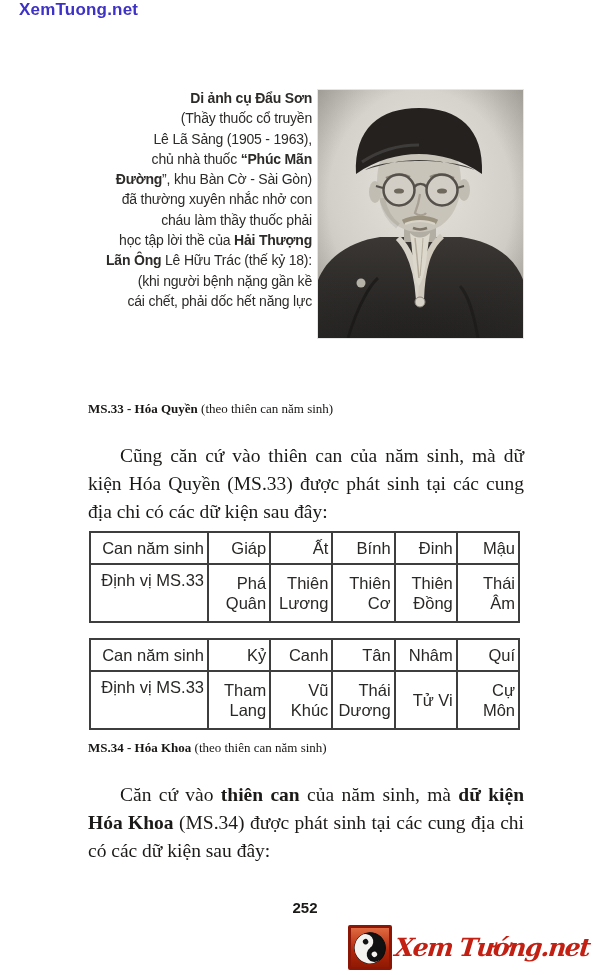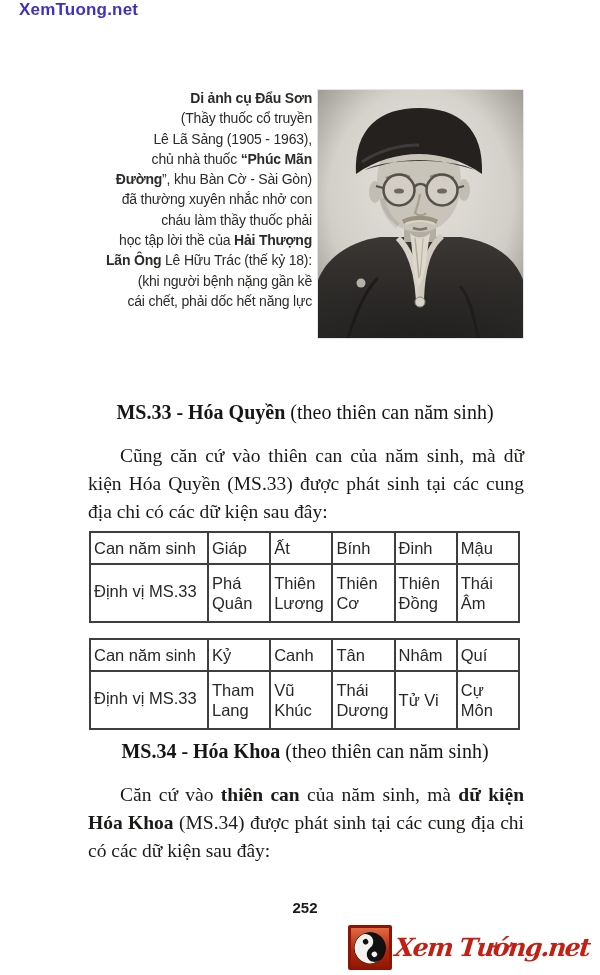--- a/index.html
+++ b/index.html
@@ -17,45 +17,45 @@
     position:absolute; left:56px; top:88px; width:256px;
     text-align:right; font-family:"Liberation Sans", sans-serif;
     font-size:14px; line-height:20.3px; color:#2d2b29; letter-spacing:-.2px;
   }
   .caption b { font-weight:700; }
   .photo {
     position:absolute; left:318px; top:90px; width:205px; height:248px;
     box-shadow:0 0 0 1px rgba(0,0,0,.10);
   }
   .h-sec {
-    position:absolute; left:88px; width:434px; text-align:center;
-    font-size:20px; color:#181614; white-space:nowrap;
+    position:absolute; left:88px; width:434px; 
+    font-size:13px; color:#181614; white-space:nowrap;
   }
   .h-sec .hb { font-weight:700; }
   #h33 { top:401px; } #h34 { top:740px; }
   .para {
     position:absolute; left:88px; width:436px;
     font-size:19.5px; line-height:28px; text-align:justify;
     text-indent:32px; color:#1c1a18;margin-top:9px;
   }
   #p1 { top:433px; } #p2 { top:772px; }
   .dtable {
     position:absolute; left:89px; width:431px; table-layout:fixed;
     border-collapse:collapse; font-family:"Liberation Sans", sans-serif;
     font-size:16.5px; color:#2a2826;
   }
   #t1 { top:531px; } #t2 { top:638px; }
   .dtable td {
-    border:2px solid var(--table-border,#3e3e3e); text-align:left;
+    border:2px solid var(--table-border,#3e3e3e); text-align:right;
     vertical-align:middle; padding:1px 3px; line-height:1.22;
   }
   .dtable tr.hdr td { height:32px; }
   .dtable tr.dat td { height:58px; }
   .dtable td.lbl { width:118px; }
-  .dtable tr.dat td.lbl { vertical-align:top; padding-top:16px; }
+  .dtable tr.dat td.lbl { vertical-align:top; padding-top:5px; }
   .pagenum {
     position:absolute; left:88px; width:434px; top:899px; text-align:center;
     font-family:"Liberation Sans", sans-serif; font-weight:700;
     font-size:15px; color:#1c1a18;
   }
   .footer {
     position:absolute; right:5px; top:925px;
     display:flex; align-items:center; gap:3px;
   }
   .yy {

